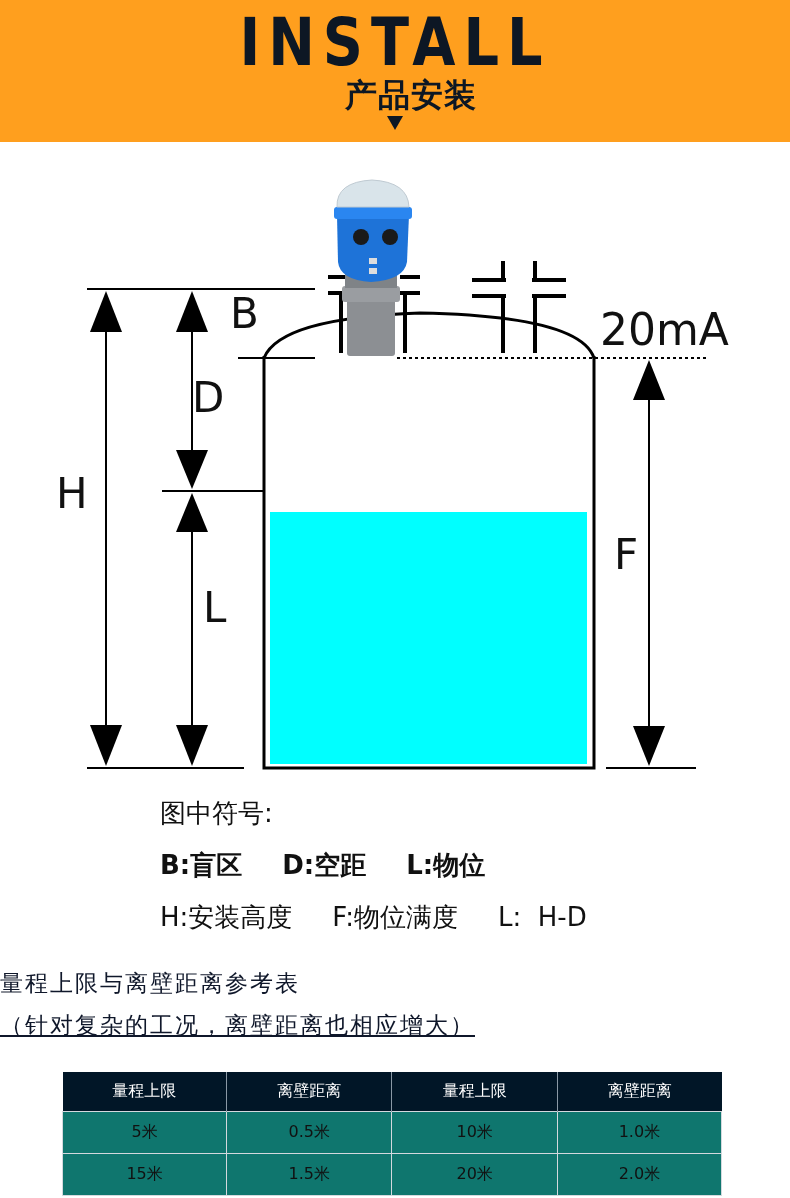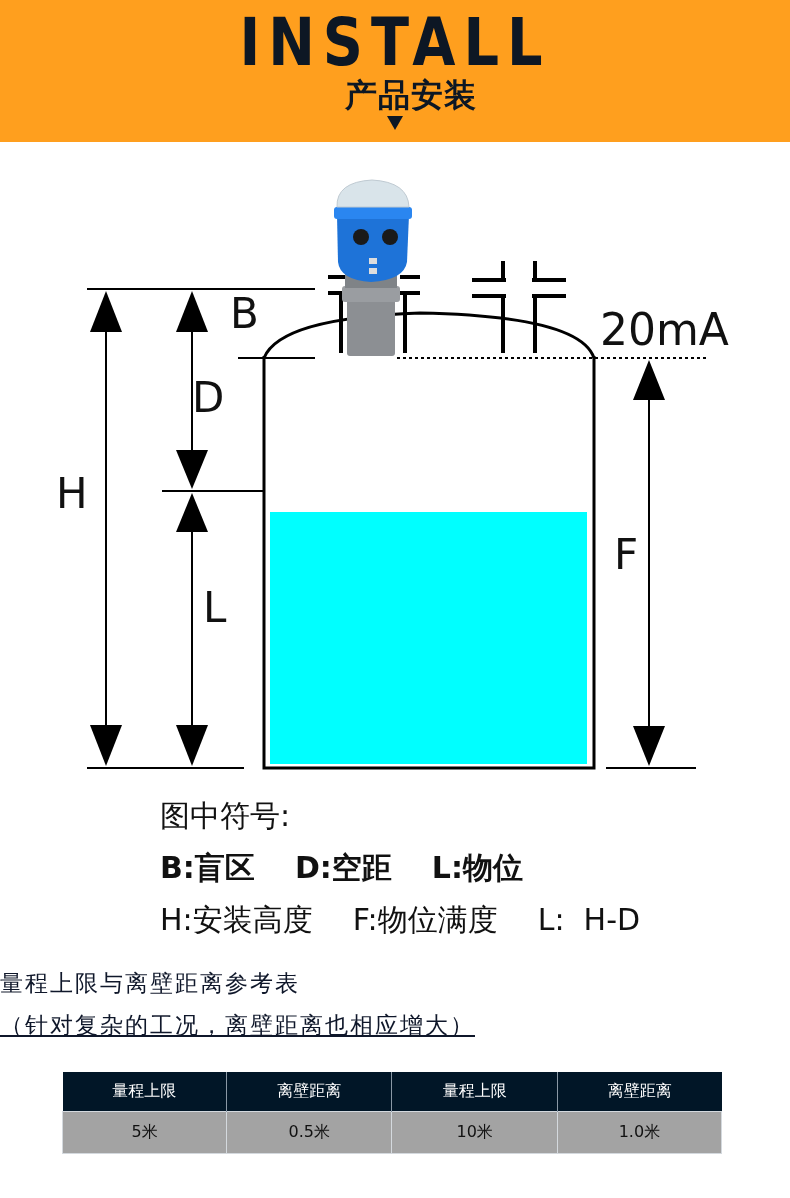--- a/index.html
+++ b/index.html
@@ -9,27 +9,27 @@
   .header-title { position: absolute; left: 0; width: 790px; top: 6px; text-align: center;
                   font-family: "DejaVu Sans Condensed", "DejaVu Sans", sans-serif; font-weight: bold;
                   font-size: 62px; letter-spacing: 8px; color: #0d1724; transform: scaleY(1.05); }
   .header-sub { position: absolute; left: 0; width: 790px; top: 74px; text-align: center;
                 font-size: 32px; font-weight: bold; color: #0d1724; letter-spacing: 1px; margin-left: 16px; }
   .header-arrow { position: absolute; left: 387px; top: 116px; width: 0; height: 0;
                   border-left: 8px solid transparent; border-right: 8px solid transparent;
                   border-top: 14px solid #0d1724; }
   svg.diagram { position: absolute; left: 0; top: 142px; }
   .lbl { font-family: "DejaVu Sans", sans-serif; fill: #111; }
-  .legend { position: absolute; left: 160px; font-size: 30px; color: #111; white-space: pre; }
+  .legend { position: absolute; left: 160px; font-size: 26px; color: #111; white-space: pre; }
   .legend span { margin-right: 40px; }
   .tbl-title { position: absolute; left: 0; width: 790px; text-align: left; font-size: 23px; color: #0f172a; letter-spacing: 2px; }
   table.ref { position: absolute; left: 62px; top: 1061px; width: 660px; border-collapse: collapse; font-size: 16px; margin-top: 11px; }
   table.ref th { background: #011627; color: #fff; font-weight: normal; height: 37px; border-right: 1px solid #8a98a5; }
   table.ref th:last-child { border-right: none; }
-  table.ref td { background: #a3a3a3; height: 39px; text-align: center; border: 1px solid #d4d9de; color: #111; }
+  table.ref td { background: #0f766e; height: 39px; text-align: center; border: 1px solid #d4d9de; color: #111; }
 </style>
 </head>
 <body>
 
 <div class="header">
   <div class="header-title">INSTALL</div>
   <div class="header-sub">产品安装</div>
   <div class="header-arrow"></div>
 </div>
 
@@ -129,14 +129,20 @@
       <th>离壁距离</th>
     </tr>
   </thead>
   <tbody>
     <tr>
       <td>5米</td>
       <td>0.5米</td>
       <td>10米</td>
       <td>1.0米</td>
     </tr>
+    <tr>
+      <td>15米</td>
+      <td>1.5米</td>
+      <td>20米</td>
+      <td>2.0米</td>
+    </tr>
   </tbody>
 </table>
 
 </body></html>

